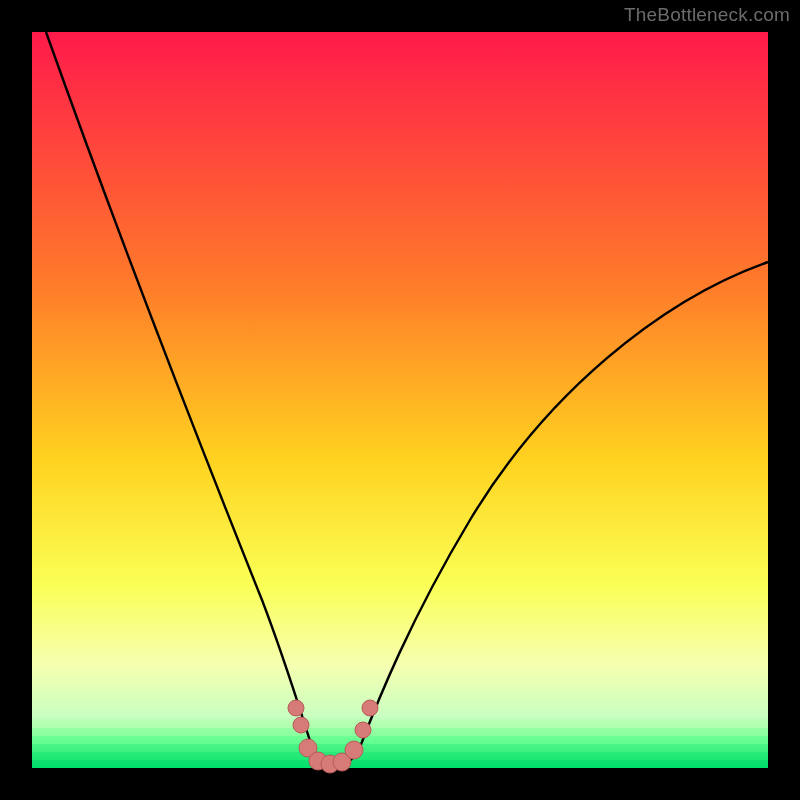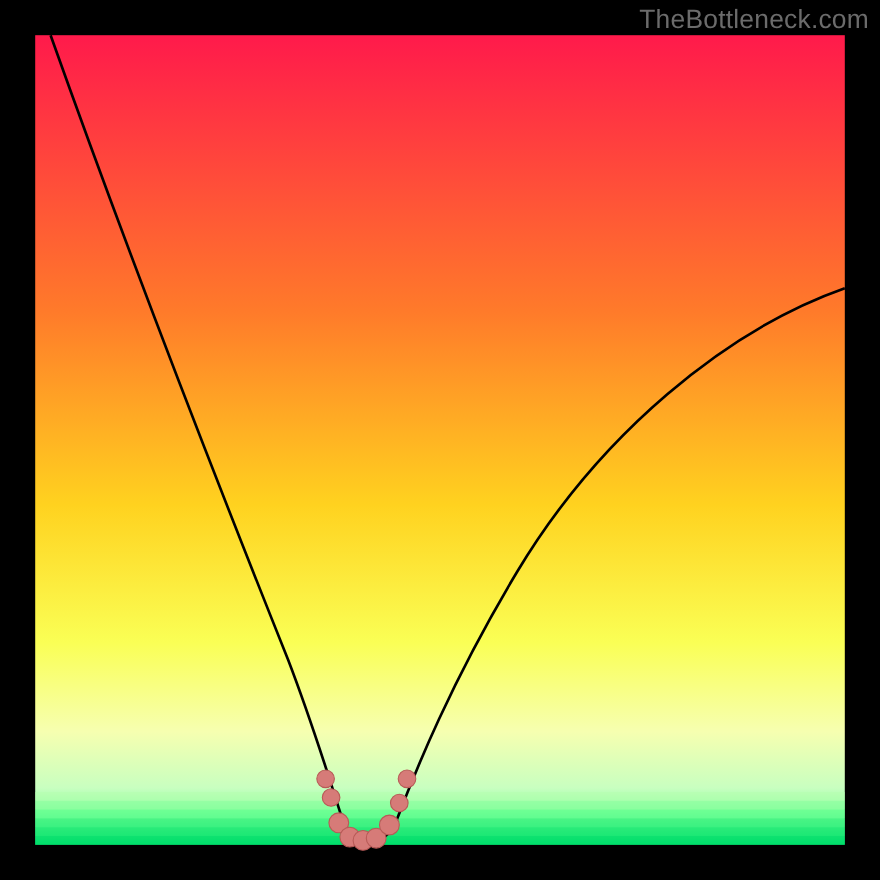--- a/index.html
+++ b/index.html
@@ -16,21 +16,21 @@
     left: 0;
     top: 0;
     width: 800px;
     height: 800px;
   }
   .watermark {
     position: absolute;
     top: 4px;
     right: 10px;
     color: #6b6b6b;
-    font-size: 24px;
+    font-size: 19px;
     font-weight: 500;
     letter-spacing: 0.2px;
     user-select: none;
   }
   svg {
     display: block;
   }
 </style>
 </head>
 <body>

